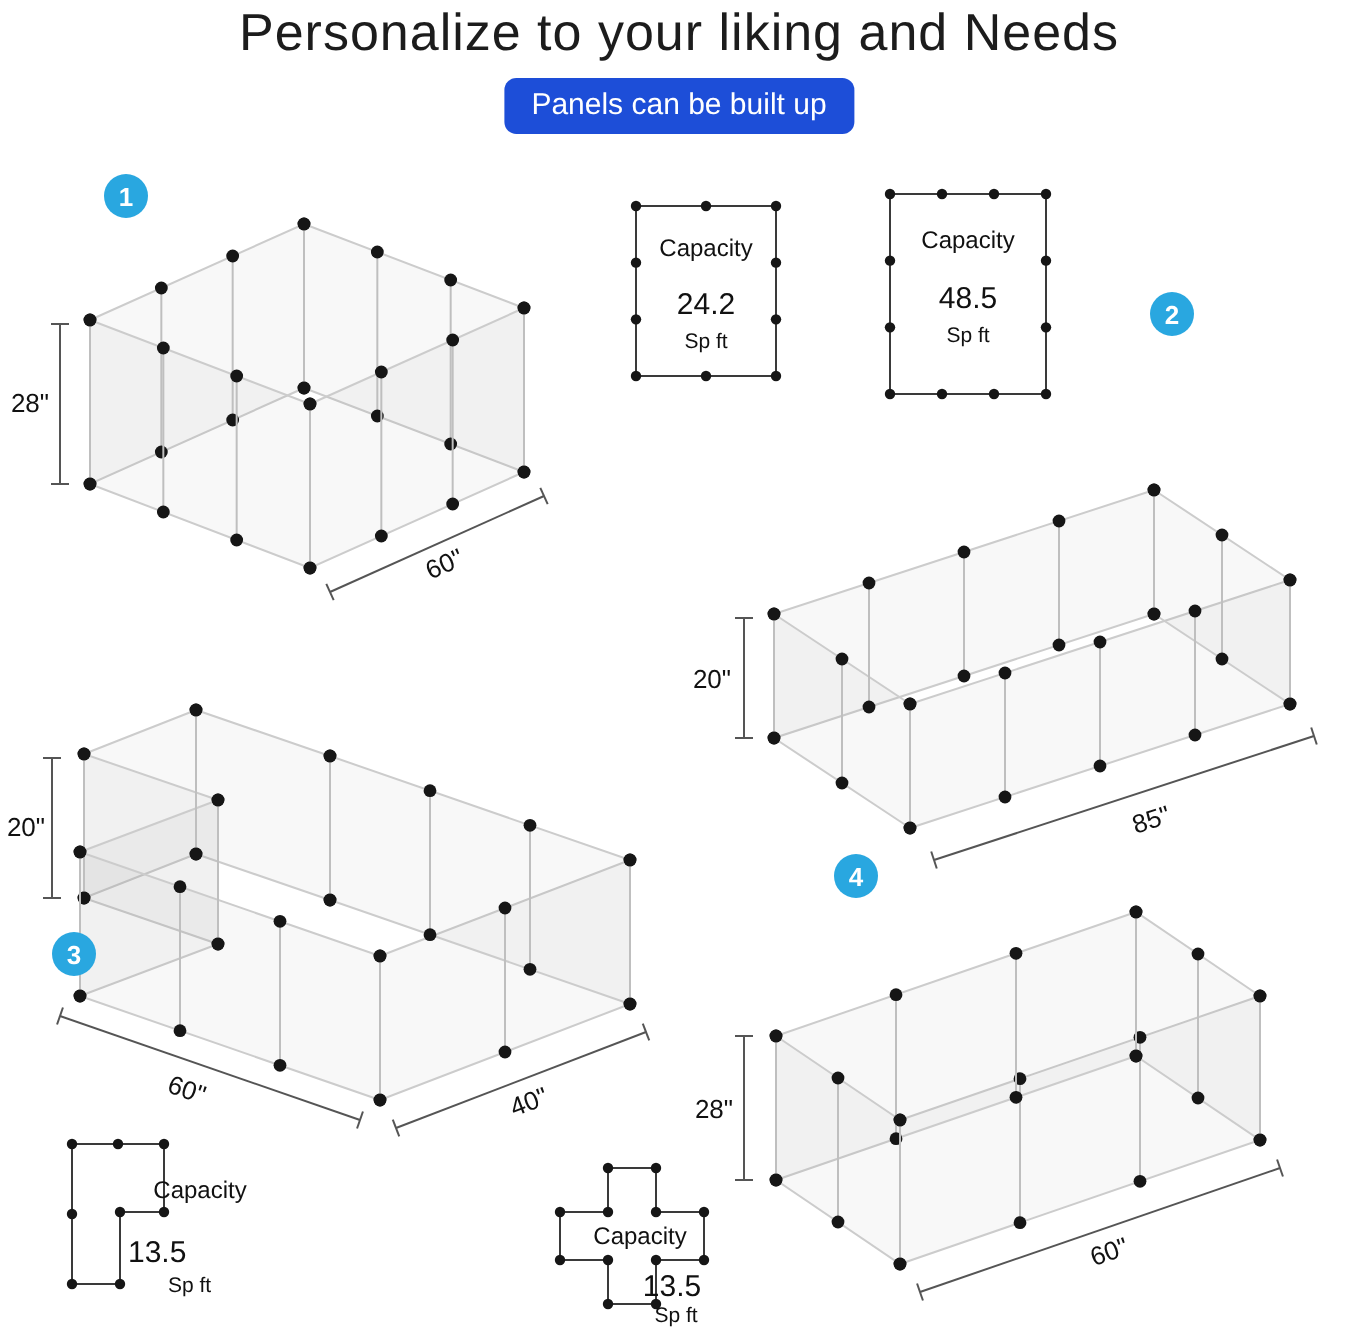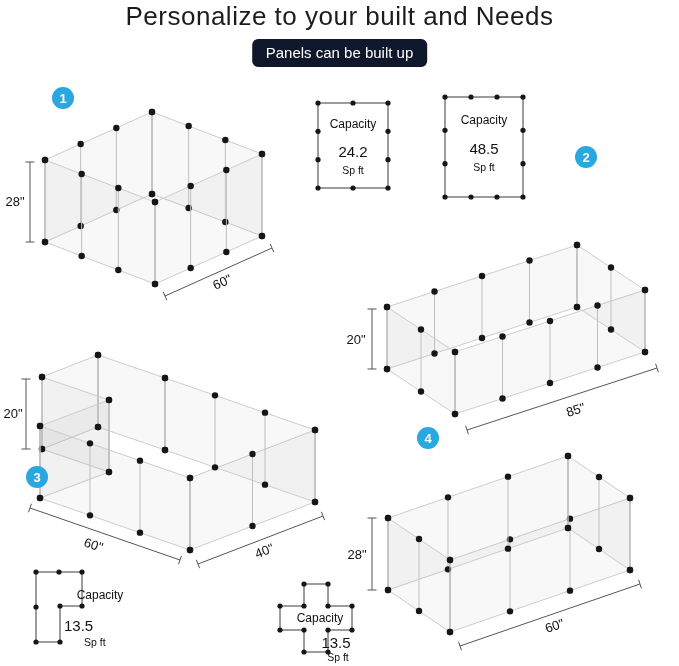--- a/index.html
+++ b/index.html
@@ -1,34 +1,34 @@
 <!DOCTYPE html>
 <html><head>
 <meta charset="utf-8">
 <style>
   html,body{margin:0;padding:0;background:#ffffff;}
   body{width:679px;height:666px;overflow:hidden;}
   .canvas{position:relative;width:679px;height:666px;font-family:"Liberation Sans",sans-serif;background:#fff;}
   .title{position:absolute;top:1px;left:0;width:100%;text-align:center;font-size:26px;font-weight:500;color:#1c1c1c;letter-spacing:.5px;margin:0;}
-  .pill{position:absolute;top:39px;left:50%;transform:translateX(-50%);background:#0f172a;color:#fff;font-size:15px;line-height:1;padding:6px 14px 7px;border-radius:6px;white-space:nowrap;}
+  .pill{position:absolute;top:39px;left:50%;transform:translateX(-50%);background:#1d4ed8;color:#fff;font-size:15px;line-height:1;padding:6px 14px 7px;border-radius:6px;white-space:nowrap;}
   svg{position:absolute;top:0;left:0;}
   svg text{font-family:"Liberation Sans",sans-serif;fill:#111;}
   .dim-label{font-size:13px;text-anchor:middle;}
   .cap-label{font-size:12px;text-anchor:middle;}
   .cap-value{font-size:15px;text-anchor:middle;}
   .cap-unit{font-size:10.5px;text-anchor:middle;}
   .anchor-start{text-anchor:start;}
   .badge-num{font-size:13px;font-weight:bold;fill:#ffffff;text-anchor:middle;}
   .plan-shape{fill:none;stroke:#3a3a3a;stroke-width:1;}
 </style>
 </head>
 <body>
 
 <div class="canvas">
-  <h1 class="title">Personalize to your built and Needs</h1>
+  <h1 class="title">Personalize to your liking and Needs</h1>
   <div class="pill">Panels can be built up</div>
 
   <svg width="679" height="666" viewBox="0 0 679 666">
 
     <g id="pen1">
         <polygon points="45,160 152,112 152,194 45,242" fill="rgba(140,140,140,0.06)" stroke="#cccccc" stroke-width="1"></polygon>
         <polygon points="152,112 262,154 262,236 152,194" fill="rgba(140,140,140,0.06)" stroke="#cccccc" stroke-width="1"></polygon>
         <polygon points="262,154 155,202 155,284 262,236" fill="rgba(140,140,140,0.06)" stroke="#cccccc" stroke-width="1"></polygon>
         <polygon points="155,202 45,160 45,242 155,284" fill="rgba(140,140,140,0.06)" stroke="#cccccc" stroke-width="1"></polygon>
         <line x1="45" y1="160" x2="45" y2="242" stroke="#bfbfbf" stroke-width="1"></line>

